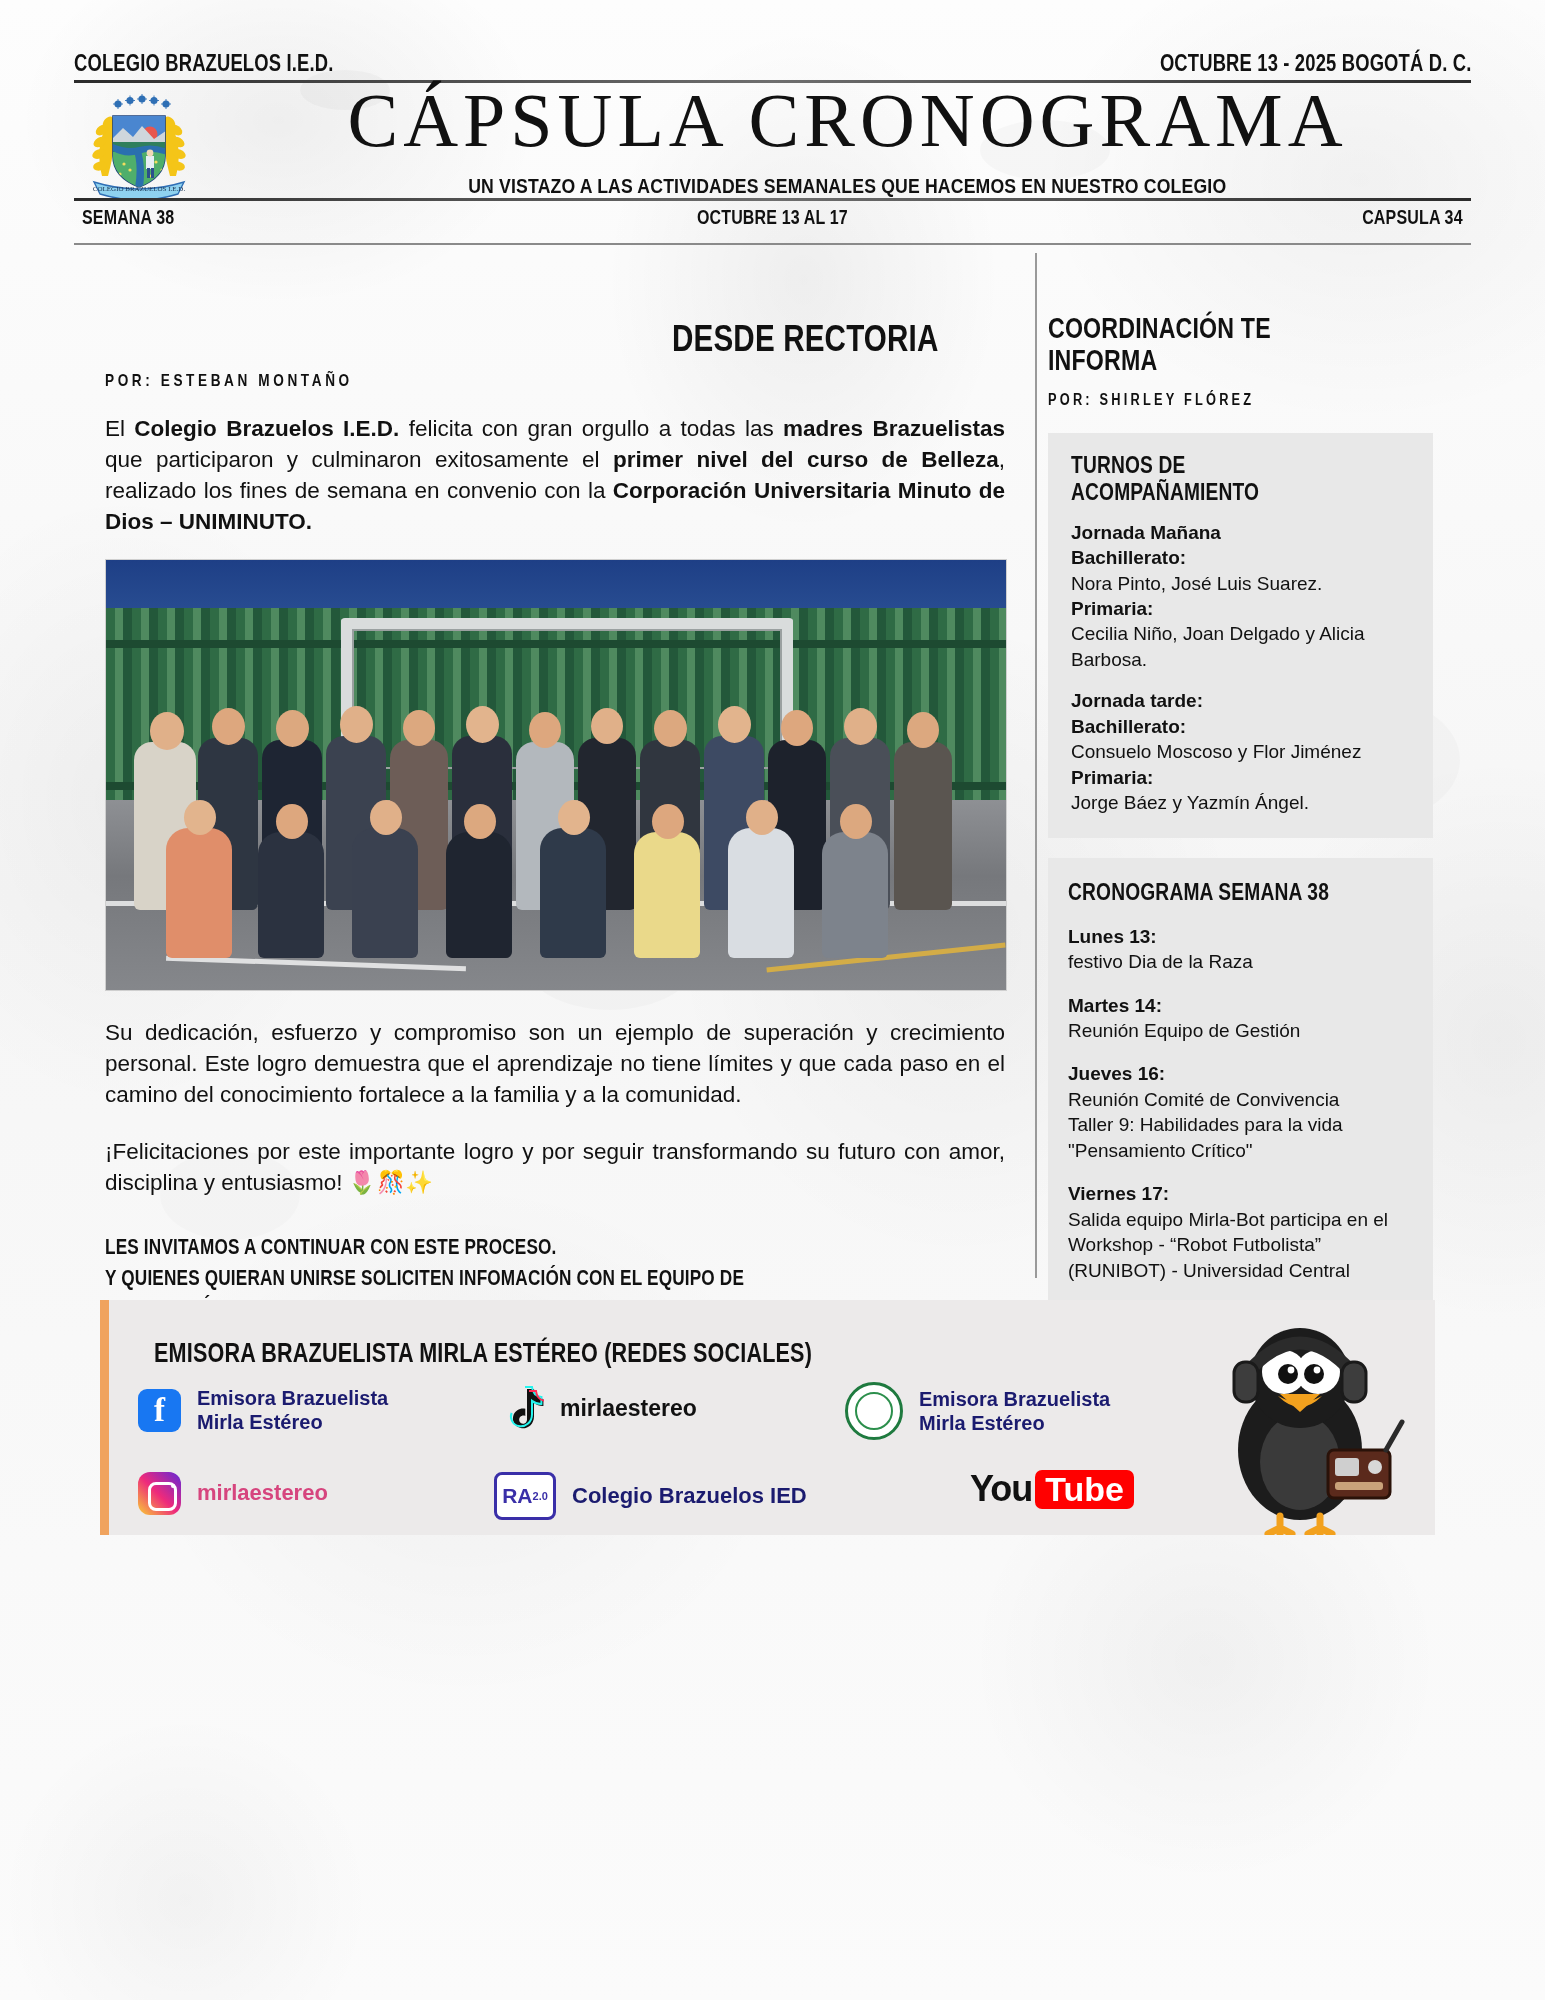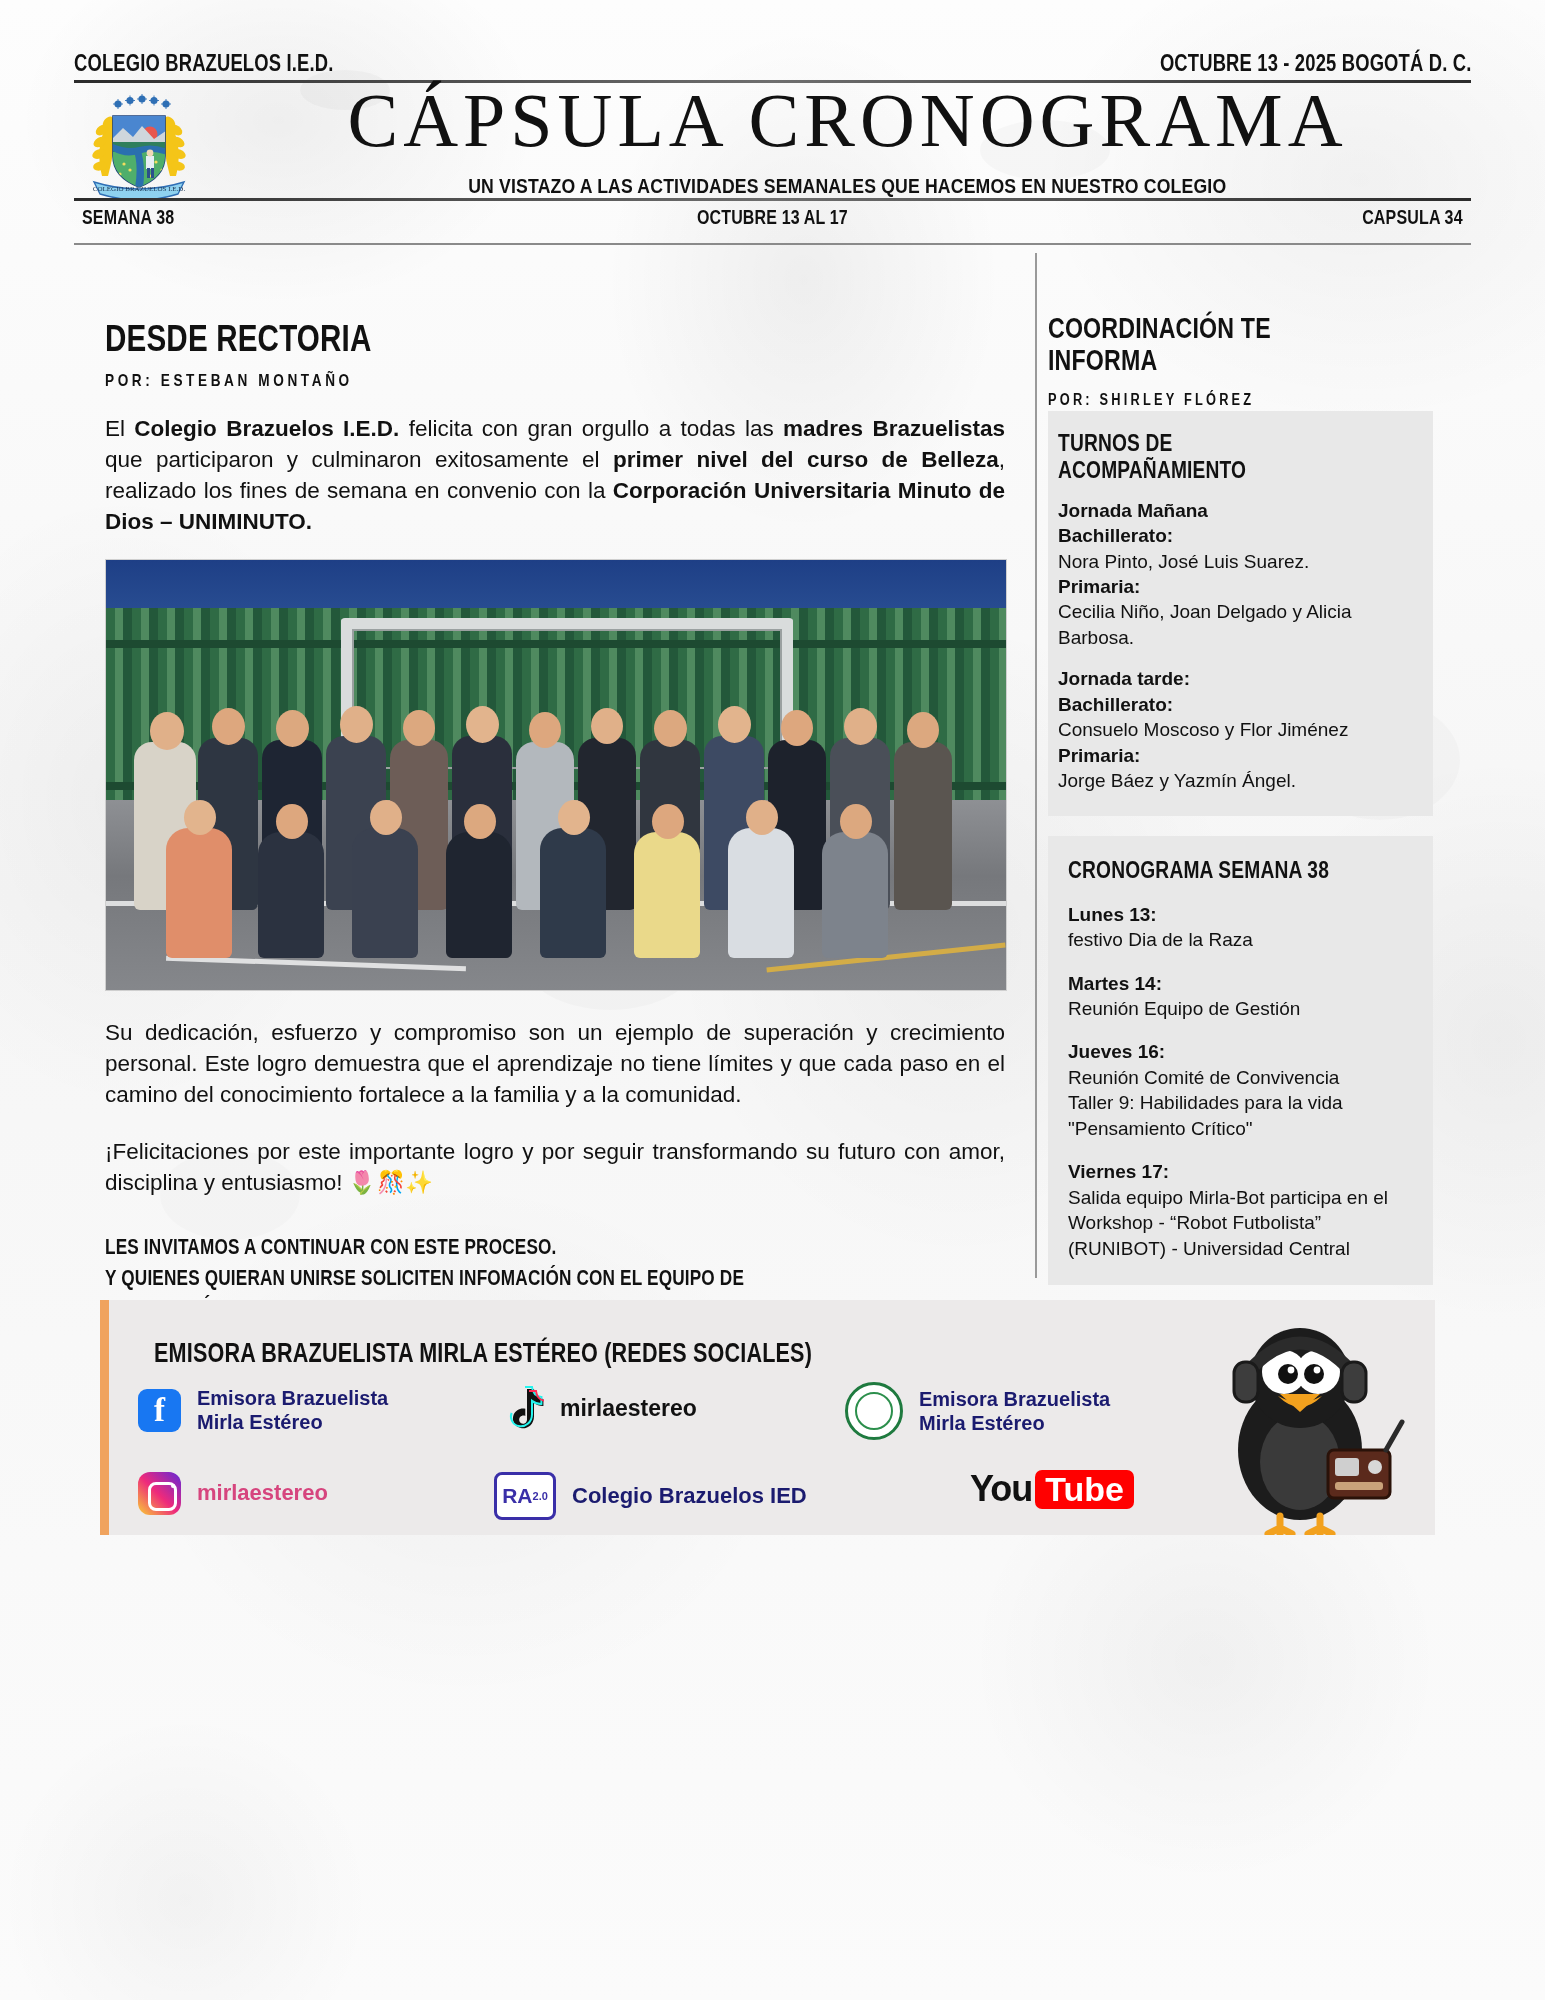--- a/index.html
+++ b/index.html
@@ -72,21 +72,21 @@
   }
   .weekrow .c{position:absolute;left:0;right:0;text-align:center;}
 
   
   .colsep{position:absolute;left:1035px;top:253px;width:2px;height:1025px;background:#9a9a9a;}
 
   .mainCol{position:absolute;left:105px;top:320px;width:900px;}
   .sideCol{position:absolute;left:1048px;top:312px;width:385px;}
 
   h2.head{
-    margin:0;font-size:37px;font-weight:bold;line-height:1;
+    margin:0;font-size:37px;font-weight:bold;line-height:1;text-align:right;
   }
   h2.head .cond{display:inline-block;}
   .byline{
     margin-top:14px;font-size:17px;font-weight:bold;letter-spacing:4.5px;
   }
 
   p.body{
     margin:22px 0 0 0;font-size:22.5px;line-height:1.38;text-align:justify;
   }
   p.body.nj{text-align:left;}
@@ -114,21 +114,21 @@
   .hd{position:absolute;border-radius:50%;}
 
   .bold-line{font-size:21.5px;font-weight:bold;line-height:1.4;margin-top:34px;}
   .bold-line .cond{display:block;}
   .sec-title{font-size:23px;font-weight:bold;margin-top:34px;}
 
   
   .side-head{font-size:29px;font-weight:bold;line-height:1.12;}
   .side-byline{margin-top:14px;font-size:16px;font-weight:bold;letter-spacing:4px;}
 
-  .box{background:#e8e8e8;margin-top:2px;padding:18px 20px 22px 10px;}
+  .box{background:#e8e8e8;margin-top:24px;padding:18px 20px 22px 23px;}
   .box h3{margin:0 0 14px 0;font-size:24px;font-weight:bold;line-height:1.14;}
   .box p{margin:0;font-size:19px;line-height:1.34;}
   .box b{font-weight:bold;}
   .gap{height:16px;}
 
   .cbox{background:#e8e8e8;margin-top:20px;padding:20px 20px 24px 20px;}
   .cbox h3{margin:0 0 18px 0;font-size:24px;font-weight:bold;}
   .cday{margin:0 0 18px 0;font-size:19px;line-height:1.34;}
   .cday:last-child{margin-bottom:0;}
   .cday b{font-weight:bold;display:block;}

